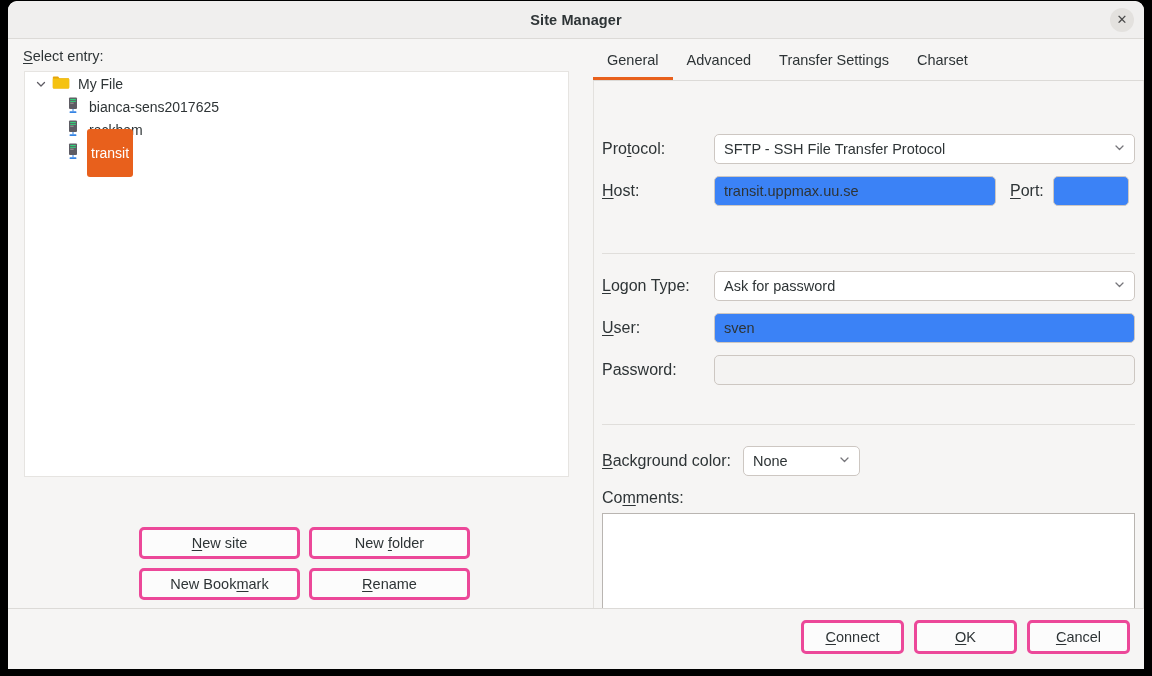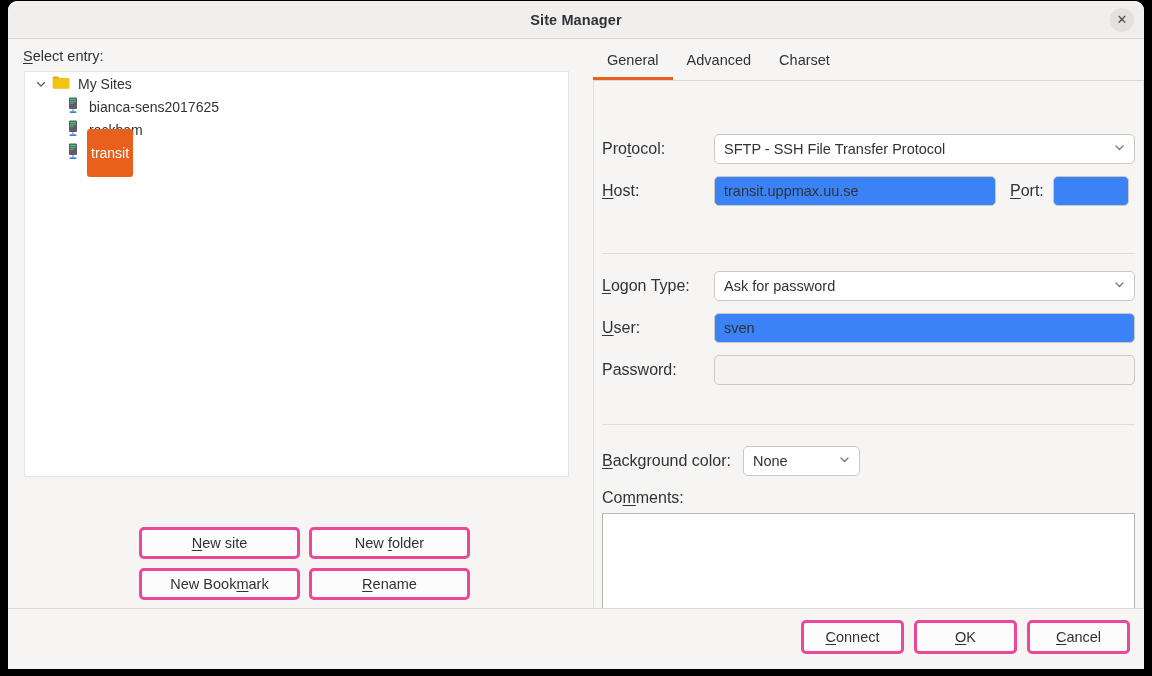--- a/index.html
+++ b/index.html
@@ -286,21 +286,21 @@
             <svg width="12" height="12" viewBox="0 0 12 12">
               <path d="M2.5 4.5 L6 8 L9.5 4.5" fill="none" stroke="#5e5c64" stroke-width="1.3" stroke-linecap="round" stroke-linejoin="round"></path>
             </svg>
           </span>
           <span class="folder-icon">
             <svg width="18" height="15" viewBox="0 0 18 15">
               <path d="M0.8 2.6a1 1 0 0 1 1-1h4.3l1.4 1.6h8.7a1 1 0 0 1 1 1v8.2a1 1 0 0 1-1 1H1.8a1 1 0 0 1-1-1Z" fill="#e5a50a"></path>
               <path d="M0.8 4.6a1 1 0 0 1 1-1h14.4a1 1 0 0 1 1 1v7.8a1 1 0 0 1-1 1H1.8a1 1 0 0 1-1-1Z" fill="#f5c211"></path>
             </svg>
           </span>
-          <span class="node-label">My Sites</span>
+          <span class="node-label">My File</span>
         </div>
 
         <div class="tree-row child">
           <span class="server-icon">
             <svg width="14" height="17" viewBox="0 0 14 17">
               <rect x="3" y="0.5" width="8" height="11.5" rx="1" fill="#5e5c64"></rect>
               <rect x="4.2" y="1.9" width="5.6" height="1.1" fill="#33d17a"></rect>
               <rect x="4.2" y="3.8" width="5.6" height="1.1" fill="#33d17a"></rect>
               <rect x="4.2" y="5.7" width="3.4" height="1.1" fill="#9a9996"></rect>
               <rect x="6.5" y="12" width="1" height="2.4" fill="#3584e4"></rect>
@@ -361,20 +361,21 @@
           </button>
       </div>
 
     </div>
 
     <div id="right">
 
       <div id="tabs">
         <button class="tab active">General</button>
         <button class="tab">Advanced</button>
+        <button class="tab">Transfer Settings</button>
         <button class="tab">Charset</button>
       </div>
 
       <div id="panel">
 
         <div class="field-row" style="left:8px; top:53px; width:533px;">
           <span class="fld-label" style="width:112px;">Pro<u>t</u>ocol:</span>
           <div class="combo" style="flex:1 1 auto;">
             <span>SFTP - SSH File Transfer Protocol</span>
             <span class="chev">

